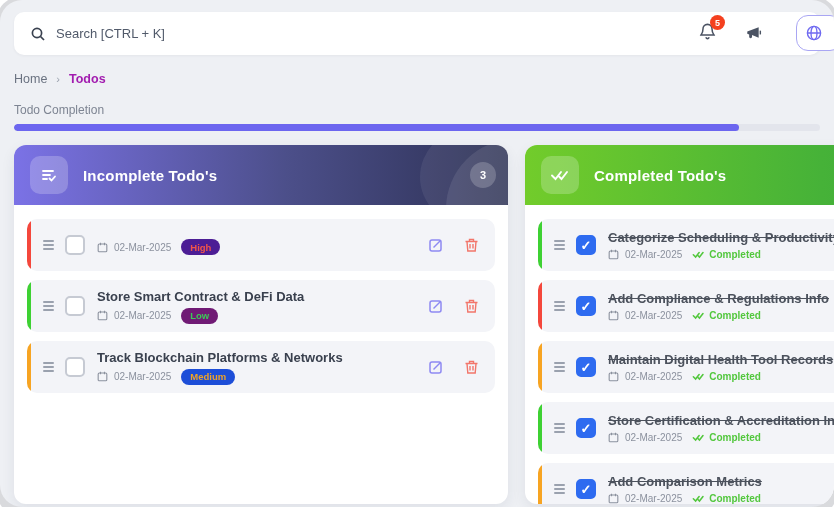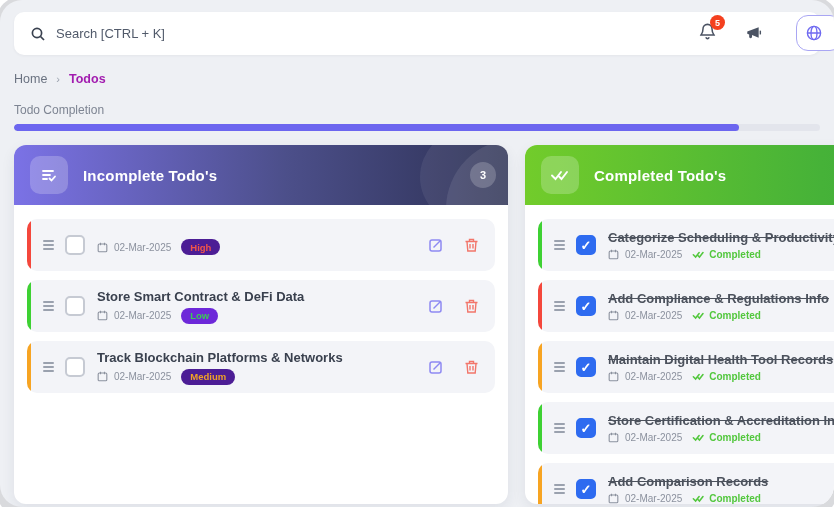--- a/index.html
+++ b/index.html
@@ -92,22 +92,22 @@
     display:flex; align-items:center; justify-content:center;
   }
 
   .todo-text { margin-left:12px; min-width:0; }
   .todo-title { font-size:13px; font-weight:bold; color:#39404e; white-space:nowrap; }
   .todo-title.struck { text-decoration:line-through; color:#4b515c; }
   .todo-meta { display:flex; align-items:center; gap:6px; margin-top:4px; }
   .todo-date { font-size:10px; color:#8b919e; }
   .prio-badge { font-size:9.5px; font-weight:bold; padding:2.5px 9px; border-radius:9px; margin-left:4px; }
   .prio-badge[data-priority="High"]   { background:#4c1d95; color:#f25549; }
-  .prio-badge[data-priority="Low"]    { background:#6d28d9; color:#3cc957; }
-  .prio-badge[data-priority="Medium"] { background:#4c1d95; color:#f0a326; }
+  .prio-badge[data-priority="Low"]    { background:#701a75; color:#3cc957; }
+  .prio-badge[data-priority="Medium"] { background:#1d4ed8; color:#f0a326; }
   .done-label { display:flex; align-items:center; gap:4px; margin-left:4px; font-size:10px; font-weight:bold; color:#53c73e; }
 
   .todo-actions { margin-left:auto; display:flex; gap:20px; padding-right:16px; }
   .icon-btn { cursor:pointer; display:flex; align-items:center; }
 </style>
 </head>
 <body>
 
 <div class="frame">
   <div class="content">
@@ -418,21 +418,21 @@
 
           <div class="todo-item" data-accent="orange">
             <div class="accent-bar"></div>
             <div class="drag-handle">
                 <span></span>
                 <span></span>
                 <span></span>
               </div>
             <div class="checkbox checked">✓</div>
             <div class="todo-text">
-              <div class="todo-title struck">Add Comparison Records</div>
+              <div class="todo-title struck">Add Comparison Metrics</div>
               <div class="todo-meta">
                 <svg width="11" height="11" viewBox="0 0 14 14" fill="none" stroke="#8b919e" stroke-width="1.4">
                     <rect x="1.5" y="2.5" width="11" height="10" rx="1.5"></rect>
                     <line x1="4.5" y1="1" x2="4.5" y2="4"></line>
                     <line x1="9.5" y1="1" x2="9.5" y2="4"></line>
                   </svg>
                 <span class="todo-date">02-Mar-2025</span>
                 <span class="done-label">
                   <svg width="13" height="9" viewBox="0 0 20 14" fill="none" stroke="#53c73e" stroke-width="2.4" stroke-linecap="round">
                       <polyline points="2,7.5 5.5,11 11,4"></polyline>

